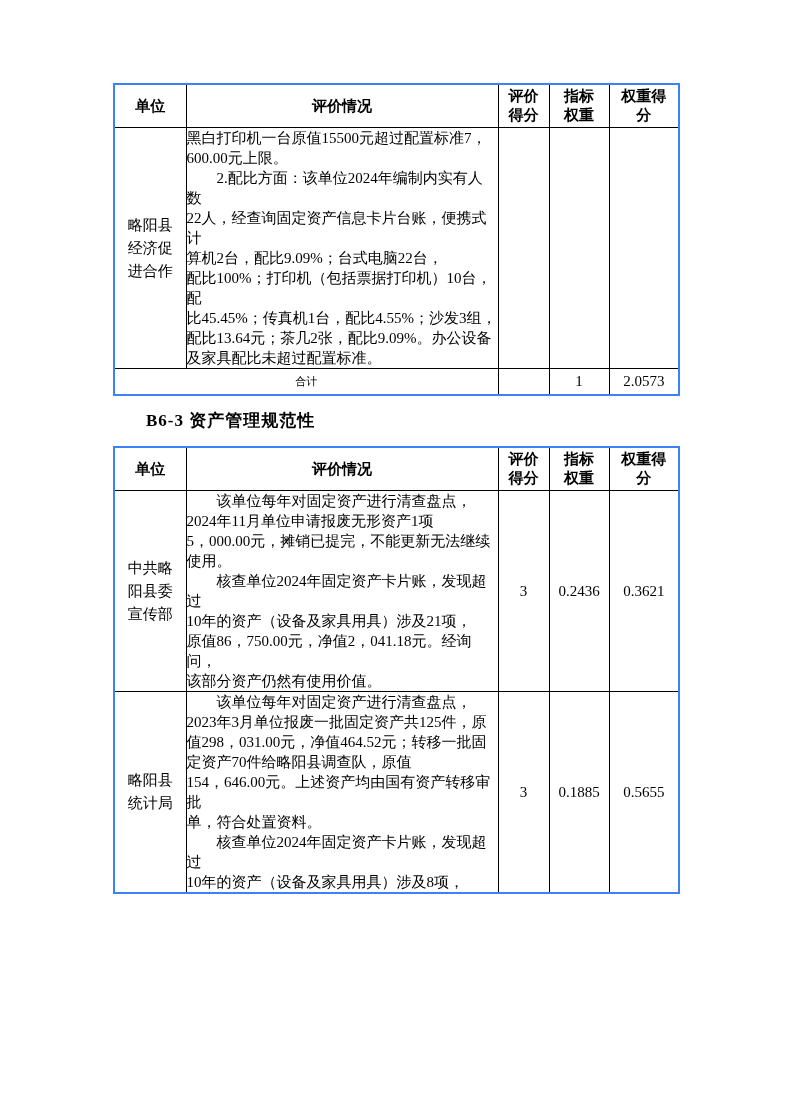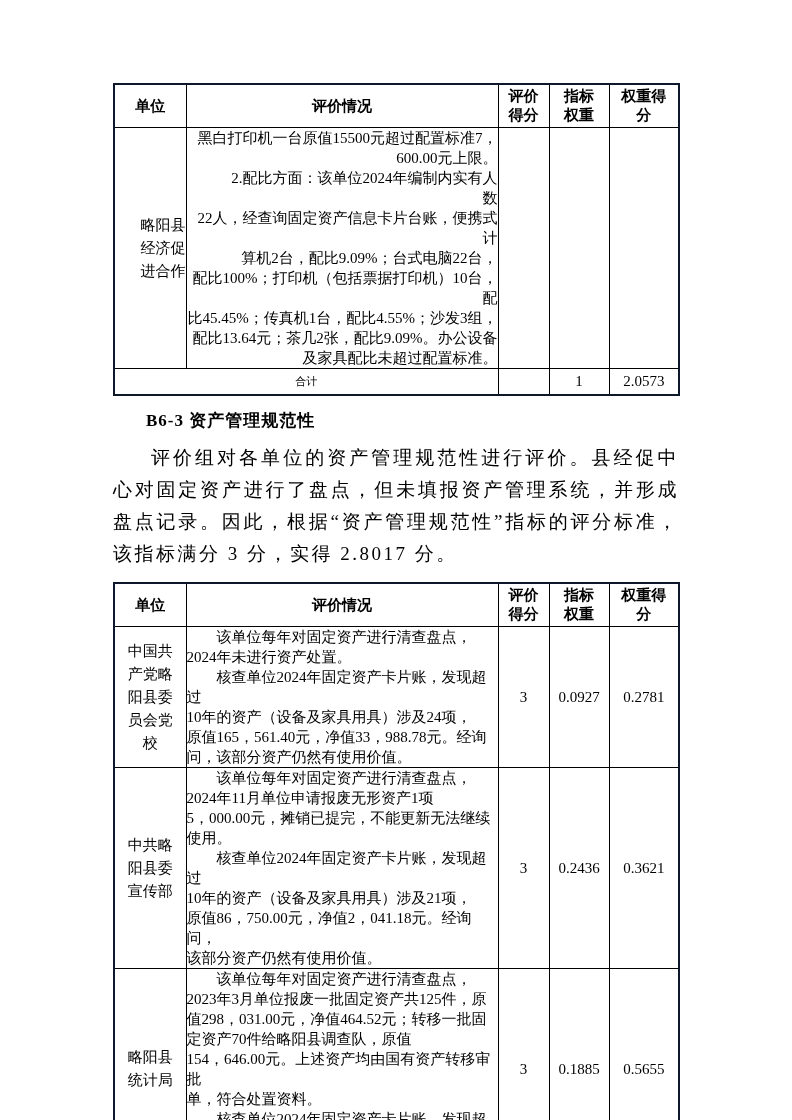--- a/index.html
+++ b/index.html
@@ -18,21 +18,21 @@
   .content {
     position: absolute;
     left: 113px;
     top: 0;
     width: 566px;
   }
   table.eval-table {
     border-collapse: collapse;
     table-layout: fixed;
     width: 566px;
-    border: 2px solid #0f172a;
+    border: 2px solid #3b82f6;
   }
   table.eval-table th,
   table.eval-table td {
     border: 1px solid #000;
     padding: 0;
     color: #000;
   }
   table.t1 { margin-top: 83px; }
   table.t2 { margin-top: 12px; }
   th.col-hdr {
@@ -58,21 +58,21 @@
     vertical-align: middle;
     white-space: pre-wrap;
     word-break: break-all;
     padding: 1px 2px;
   }
   td.num-cell {
     font-size: 15px;
     text-align: center;
     vertical-align: middle;
   }
-  tr.t1-row td { height: 183px; text-align: right; }
+  tr.t1-row td { height: 183px; }
   tr.t2-row1 td { height: 125px; }
   tr.t2-row2 td { height: 165px; }
   tr.t2-row3 td { height: 167px; }
   tr.total-row td { height: 25px; }
   td.total-label {
     font-size: 11px;
     text-align: center;
     vertical-align: middle;
   }
   h2.section-heading {
@@ -136,57 +136,40 @@
     <tr class="total-row">
       <td class="total-label" colspan="2">合计</td>
       <td class="num-cell"></td>
       <td class="num-cell">1</td>
       <td class="num-cell">2.0573</td>
     </tr>
   </tbody>
     </table>
 
   <h2 class="section-heading">B6-3 资产管理规范性</h2>
-  <p class="section-paragraph">评价组对各单位的资产管理规范性进行评价。县经促中心对固定资产进行了盘点，但未填报资产管理系统，并形成盘点记录。因此，根据“资产管理规范性”指标的评分标准，该指标满分 3 分，实得 2.8017 分。</p>
 
   <table class="eval-table t2">
     <colgroup>
       <col style="width:72px">
       <col style="width:312px">
       <col style="width:51px">
       <col style="width:60px">
       <col style="width:70px">
     </colgroup>
     <tbody>
         <tr>
       <th class="col-hdr">单位</th>
       <th class="col-hdr">评价情况</th>
       <th class="col-hdr">评价
 得分</th>
       <th class="col-hdr">指标
 权重</th>
       <th class="col-hdr">权重得
 分</th>
     </tr>
-    <tr class="t2-row1">
-      <td class="unit-cell">中国共
-产党略
-阳县委
-员会党
-校</td>
-      <td class="eval-cell">　　该单位每年对固定资产进行清查盘点，
-2024年未进行资产处置。
-　　核查单位2024年固定资产卡片账，发现超过
-10年的资产（设备及家具用具）涉及24项，
-原值165，561.40元，净值33，988.78元。经询
-问，该部分资产仍然有使用价值。</td>
-      <td class="num-cell">3</td>
-      <td class="num-cell">0.0927</td>
-      <td class="num-cell">0.2781</td>
-    </tr>
     <tr class="t2-row2">
       <td class="unit-cell">中共略
 阳县委
 宣传部</td>
       <td class="eval-cell">　　该单位每年对固定资产进行清查盘点，
 2024年11月单位申请报废无形资产1项
 5，000.00元，摊销已提完，不能更新无法继续
 使用。
 　　核查单位2024年固定资产卡片账，发现超过
 10年的资产（设备及家具用具）涉及21项，

